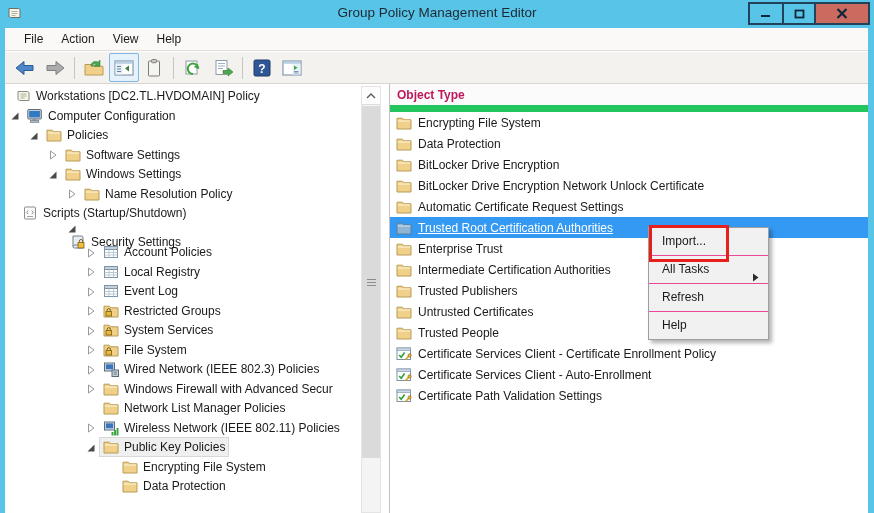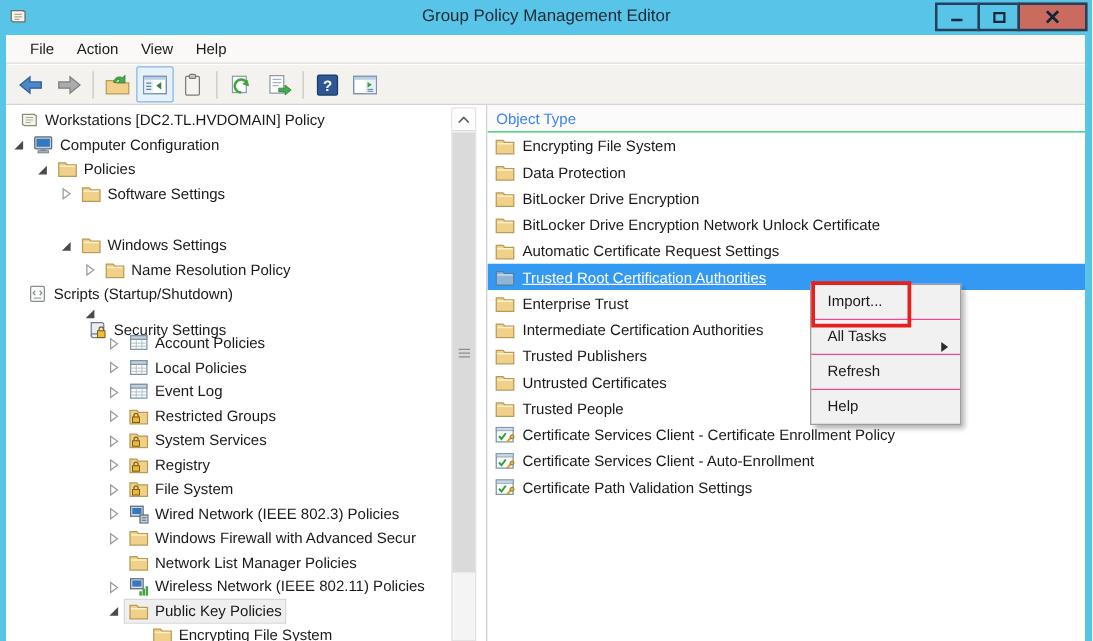--- a/index.html
+++ b/index.html
@@ -29,21 +29,21 @@
   
   .tree-pane{position:absolute;left:5px;top:84px;width:384px;height:429px;background:#FFF;overflow:hidden;padding-top:3px;box-sizing:border-box;}
   .tree-row{height:19.5px;display:flex;white-space:nowrap;}
   .expander{width:14px;flex-shrink:0;display:flex;align-items:center;}
   .row-body{display:flex;align-items:center;padding:0 3px;height:18px;}
   .tree-row.focused .row-body{background:#EFEFEF;outline:1px solid #D8D8D8;}
   .tree-icon{width:17px;height:16px;flex-shrink:0;margin-right:4px;display:flex;align-items:center;}
   .divider{position:absolute;left:389px;top:84px;width:1px;height:429px;background:#C2C2C2;}
   .list-pane{position:absolute;left:390px;top:84px;width:478px;height:429px;background:#FFF;overflow:hidden;}
   .list-header{height:21px;display:flex;align-items:center;padding-left:7px;background:#FBFBFB;
-               border-bottom:1px solid #22c55e;color:#3b82f6;}
+               border-bottom:7px solid #22c55e;color:#be185d;font-weight:bold;}
   .list-row{height:21px;display:flex;align-items:center;padding-left:6px;white-space:nowrap;}
   .list-row.selected{background:#3399F3;color:#FFFFFF;text-decoration:underline;}
   .list-icon{width:17px;height:16px;flex-shrink:0;margin-right:5px;display:flex;align-items:center;}
   
   .vscroll{position:absolute;left:361px;top:86px;width:20px;height:427px;background:#F4F4F4;border:1px solid #E4E4E4;box-sizing:border-box;z-index:5;}
   .vs-up{position:absolute;left:0;top:0;width:18px;height:17px;background:#FDFDFD;border-bottom:1px solid #DCDCDC;display:flex;align-items:center;justify-content:center;}
   .vs-thumb{position:absolute;left:0;top:19px;width:18px;height:352px;background:#DADADA;display:flex;align-items:center;justify-content:center;}
   .grip{width:9px;}
   .grip div{height:1px;background:#8C8C8C;margin:2px 0;}
   
@@ -235,21 +235,21 @@
         <span class="row-body">
           <span class="tree-icon">
             <svg width="16" height="14" viewBox="0 0 16 14">
               <path d="M1 13 V2.2 h5.4 l1.3 1.6 H15 V13 z" fill="#F1D189" stroke="#B89B55"></path>
               <path d="M1.8 5 h12.4" stroke="#FBF0CE" stroke-width="1.2"></path>
             </svg>
           </span>
           <span>Software Settings</span>
         </span>
       </div>
-      <div class="tree-row" style="padding-left: 43px; margin-top: 22px;">
+      <div class="tree-row" style="padding-left: 43px;">
         <span class="expander">
           <svg width="10" height="10" viewBox="0 0 10 10">
             <path d="M8.5 1.5 V8.5 H1.5 z" fill="#4A4A4A"></path>
           </svg>
         </span>
         <span class="row-body">
           <span class="tree-icon">
             <svg width="16" height="14" viewBox="0 0 16 14">
               <path d="M1 13 V2.2 h5.4 l1.3 1.6 H15 V13 z" fill="#F1D189" stroke="#B89B55"></path>
               <path d="M1.8 5 h12.4" stroke="#FBF0CE" stroke-width="1.2"></path>
@@ -329,21 +329,21 @@
           </svg>
         </span>
         <span class="row-body">
           <span class="tree-icon">
             <svg width="16" height="16" viewBox="0 0 16 16">
               <rect x="1.5" y="2.5" width="13" height="11" fill="#FFF" stroke="#7E93A5"></rect>
               <rect x="1.5" y="2.5" width="13" height="3" fill="#C2D1DD" stroke="#7E93A5"></rect>
               <path d="M1.5 8.5 h13 M1.5 11 h13 M6 5.5 V13.5 M10.5 5.5 V13.5" stroke="#AEBFCB" stroke-width=".8"></path>
             </svg>
           </span>
-          <span>Local Policies</span>
+          <span>Local Registry</span>
         </span>
       </div>
       <div class="tree-row" style="padding-left: 81px;">
         <span class="expander">
           <svg width="10" height="10" viewBox="0 0 10 10">
             <path d="M2.5 1 L8 5 2.5 9 z" fill="#FFF" stroke="#9A9A9A"></path>
           </svg>
         </span>
         <span class="row-body">
           <span class="tree-icon">
@@ -381,37 +381,20 @@
         </span>
         <span class="row-body">
           <span class="tree-icon">
             <svg width="16" height="14" viewBox="0 0 16 14">
               <path d="M1 13 V2.2 h5.4 l1.3 1.6 H15 V13 z" fill="#F1D189" stroke="#B89B55"></path>
               <path d="M4.2 7.6 v-1.4 a1.6 1.6 0 0 1 3.2 0 v1.4" fill="none" stroke="#7A5E17"></path>
               <rect x="3" y="7.6" width="5.6" height="4.4" fill="#E9B83D" stroke="#7A5E17" stroke-width=".8"></rect>
             </svg>
           </span>
           <span>System Services</span>
-        </span>
-      </div>
-      <div class="tree-row" style="padding-left: 81px;">
-        <span class="expander">
-          <svg width="10" height="10" viewBox="0 0 10 10">
-            <path d="M2.5 1 L8 5 2.5 9 z" fill="#FFF" stroke="#9A9A9A"></path>
-          </svg>
-        </span>
-        <span class="row-body">
-          <span class="tree-icon">
-            <svg width="16" height="14" viewBox="0 0 16 14">
-              <path d="M1 13 V2.2 h5.4 l1.3 1.6 H15 V13 z" fill="#F1D189" stroke="#B89B55"></path>
-              <path d="M4.2 7.6 v-1.4 a1.6 1.6 0 0 1 3.2 0 v1.4" fill="none" stroke="#7A5E17"></path>
-              <rect x="3" y="7.6" width="5.6" height="4.4" fill="#E9B83D" stroke="#7A5E17" stroke-width=".8"></rect>
-            </svg>
-          </span>
-          <span>Registry</span>
         </span>
       </div>
       <div class="tree-row" style="padding-left: 81px;">
         <span class="expander">
           <svg width="10" height="10" viewBox="0 0 10 10">
             <path d="M2.5 1 L8 5 2.5 9 z" fill="#FFF" stroke="#9A9A9A"></path>
           </svg>
         </span>
         <span class="row-body">
           <span class="tree-icon">

